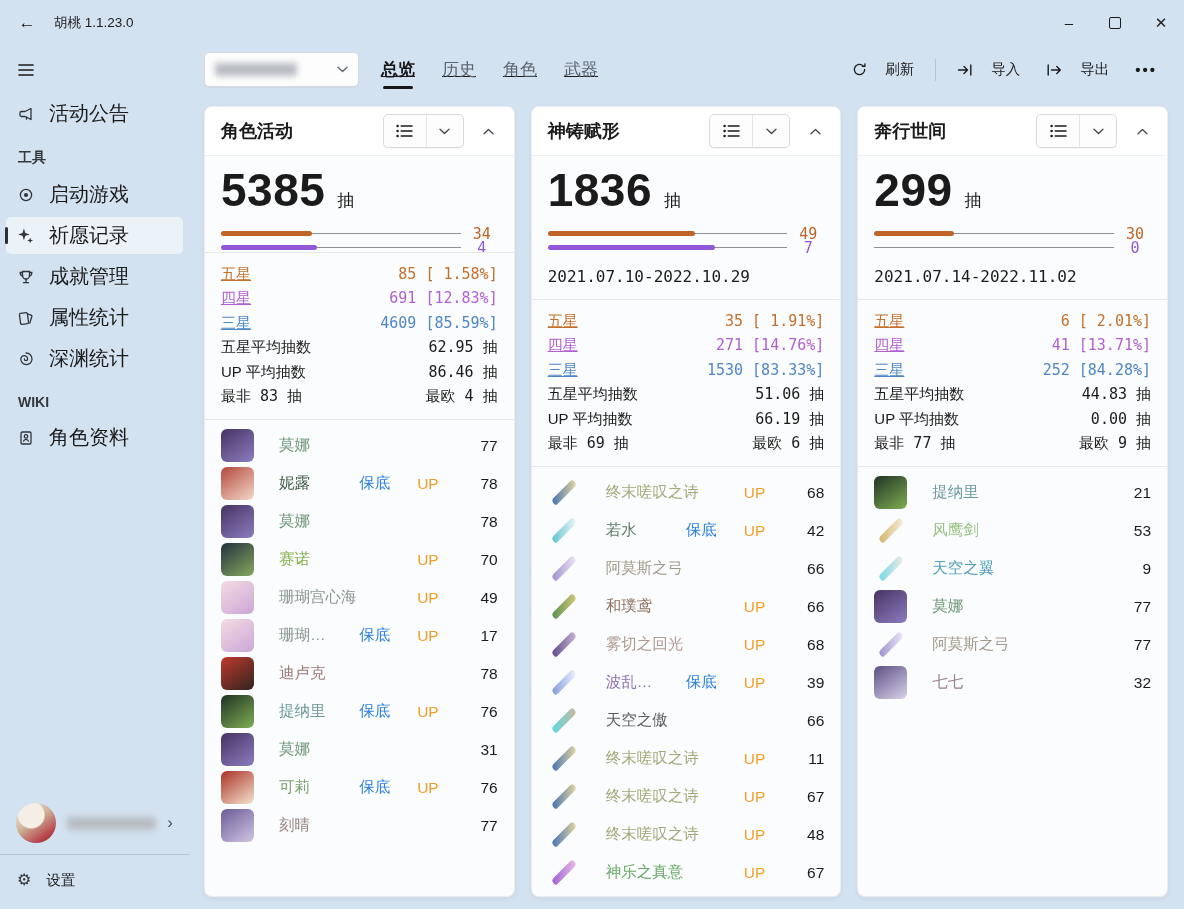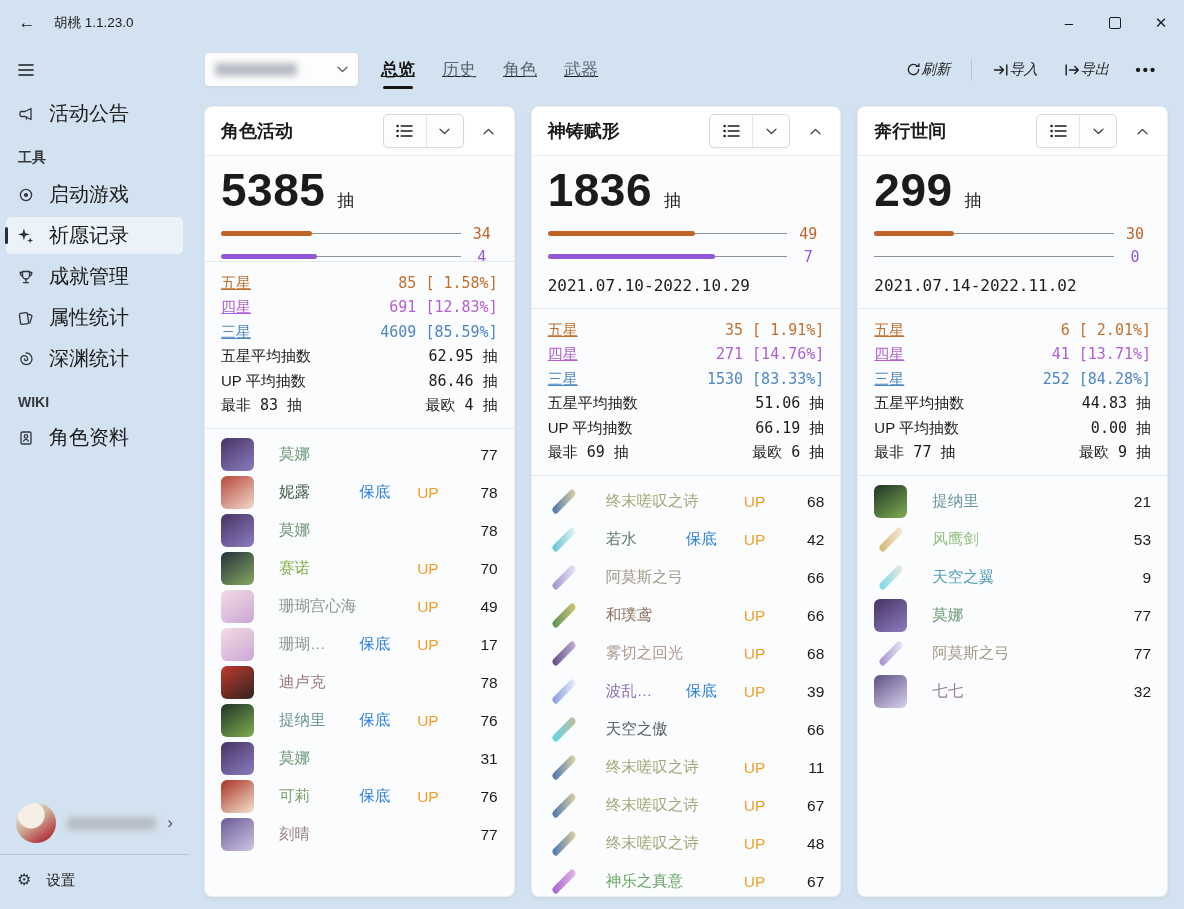--- a/index.html
+++ b/index.html
@@ -51,22 +51,22 @@
   .topbar{height:49px;flex:none;display:flex;align-items:center;padding:0 16px 0 15px;}
   .uid-select{width:133px;height:33px;background:#fdfdfd;border:1px solid #d6dade;border-radius:5px;
               display:flex;align-items:center;justify-content:space-between;padding:0 10px;cursor:pointer;
               box-shadow:0 1px 1px rgba(0,0,0,.04);}
   .tabs{display:flex;gap:27px;margin-left:22px;height:100%;align-items:center;text-decoration:underline;}
   .tab{position:relative;font-size:17px;color:#5a646f;height:100%;display:flex;align-items:center;cursor:pointer;}
   .tab.selected{color:#161616;font-weight:bold;}
   .tab.selected::after{content:"";position:absolute;left:50%;transform:translateX(-50%);bottom:5px;
                        width:30px;height:3px;border-radius:2px;background:#161616;}
   .actions{margin-left:auto;display:flex;align-items:center;gap:4px;}
-  .action-btn{display:flex;align-items:center;gap:0;border:none;background:transparent;font-size:14.5px;
-              color:#1b1b1b;padding:7px 11px;border-radius:5px;cursor:pointer;font-style:italic;}
+  .action-btn{display:flex;align-items:center;gap:18px;border:none;background:transparent;font-size:14.5px;
+              color:#1b1b1b;padding:7px 11px;border-radius:5px;cursor:pointer;}
   .v-div{width:1px;height:22px;background:#b9c3cd;margin:0 6px;}
   .more-dots{letter-spacing:2px;font-size:15px;font-weight:bold;}
 
   
   .cards-row{flex:1;min-height:0;display:flex;gap:16px;padding:12px 16px 12px 15px;}
   .card{flex:1;min-width:0;background:#fbfcfd;border-radius:8px;overflow:hidden;display:flex;flex-direction:column;
         border:1px solid rgba(27,40,56,.07);box-shadow:0 2px 5px rgba(27,40,56,.06);}
   .card-header{flex:none;height:48px;background:#fff;display:flex;align-items:center;
                padding:0 9px 0 16px;border-bottom:1px solid #eceff2;}
   .card-title{margin:0;font-size:18px;font-weight:bold;flex:1;}
@@ -75,21 +75,21 @@
   .split-seg{display:flex;align-items:center;justify-content:center;width:42px;cursor:pointer;background:transparent;border:none;}
   .split-seg.narrow{width:36px;}
   .split-div{width:1px;background:#e1e4e8;}
   .collapse-btn{margin-left:9px;width:32px;height:32px;border:none;background:transparent;border-radius:5px;
                 display:flex;align-items:center;justify-content:center;cursor:pointer;}
 
   .card-body{flex:1;min-height:0;display:flex;flex-direction:column;padding:4px 16px 0;}
   .total-row{margin-top:2px;display:flex;align-items:baseline;gap:12px;}
   .total-num{font-size:46px;font-weight:600;line-height:1.25;letter-spacing:.5px;}
   .total-unit{font-size:17px;font-weight:normal;}
-  .bars{margin-top:10px;display:flex;flex-direction:column;gap:15px;}
+  .bars{margin-top:10px;display:flex;flex-direction:column;gap:6px;}
   .bar-row{display:flex;align-items:center;gap:5px;height:8px;}
   .bar-line{flex:1;position:relative;height:5px;}
   .bar-track{position:absolute;left:0;right:0;top:2px;height:1px;background:#8e9298;}
   .bar-fill{position:absolute;left:0;top:0;height:5px;border-radius:3px;}
   .bar-val{width:32px;text-align:center;font-size:15px;}
   .date-range{margin:15px 0 13px;font-size:16px;}
   .hdivider{height:1px;background:#e5e8eb;margin:0 -16px;flex:none;}
   .stats{padding:9px 0 10px;display:flex;flex-direction:column;}
   .stat-row{display:flex;justify-content:space-between;align-items:center;font-size:15px;line-height:24.5px;}
   .star-label{text-decoration:underline;cursor:pointer;}

